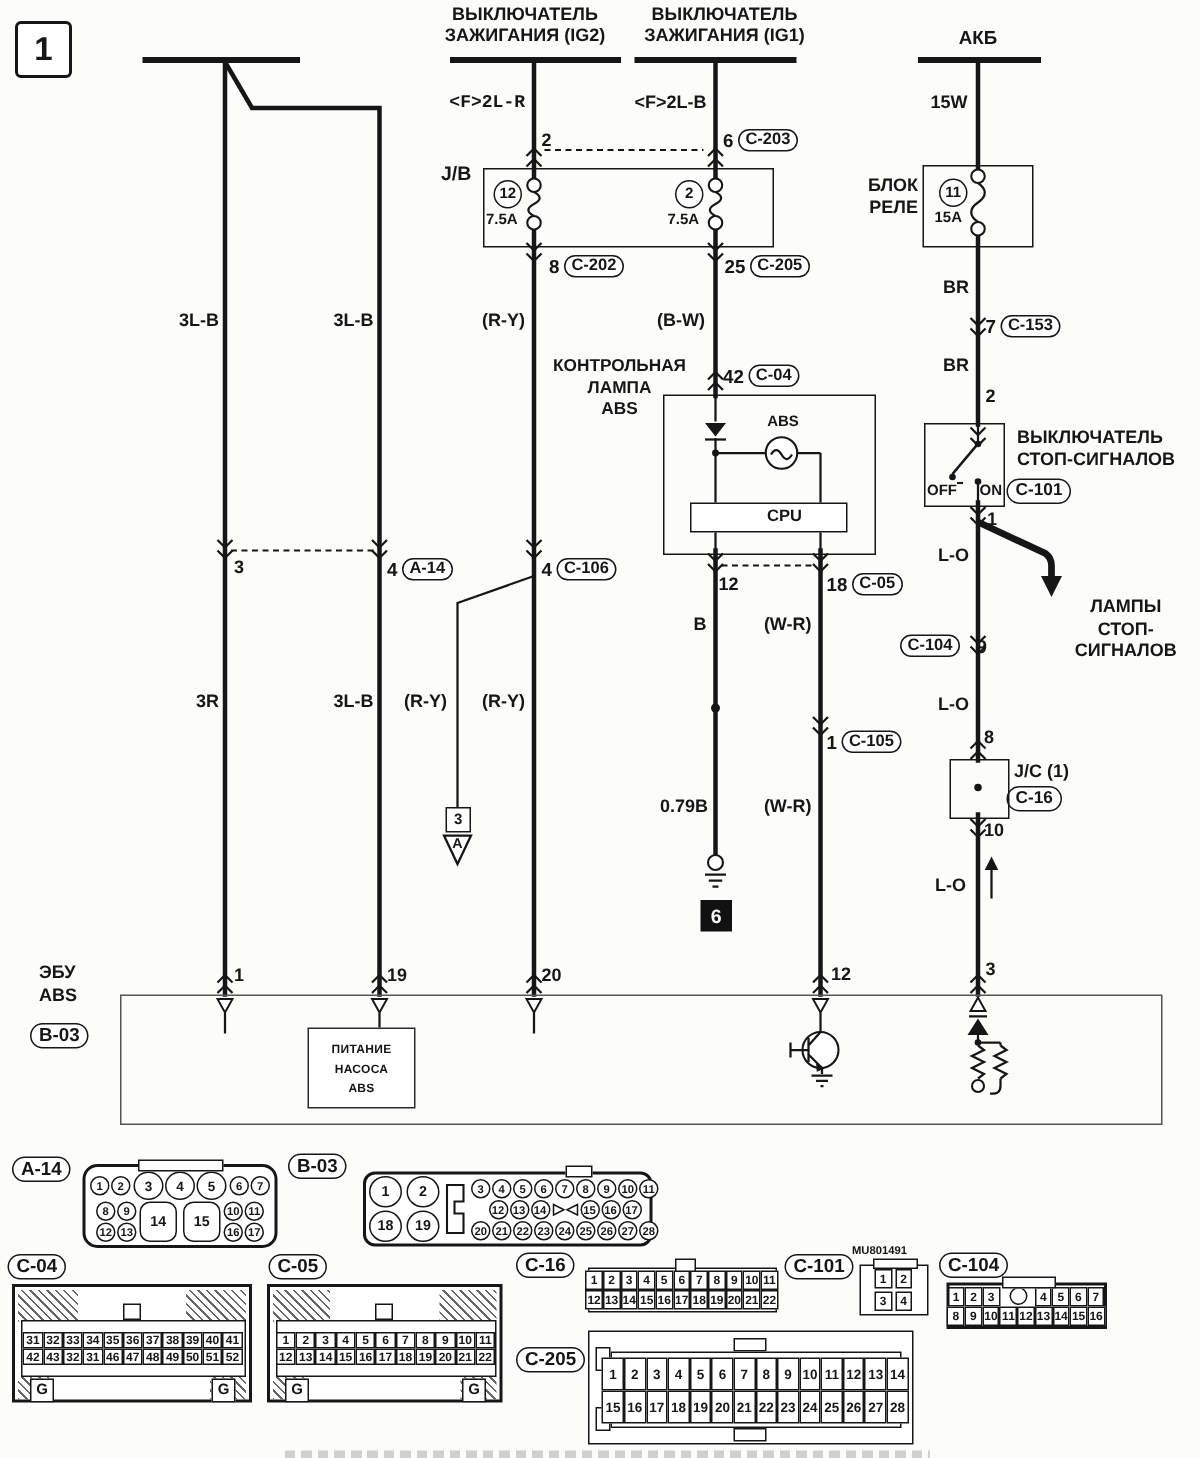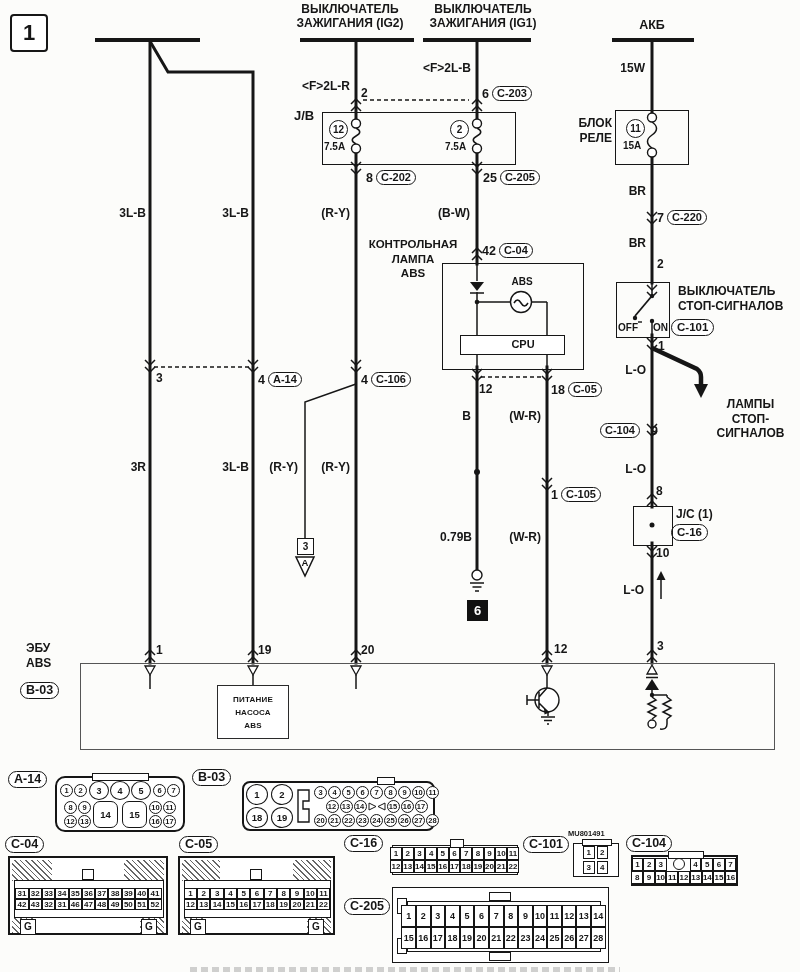--- a/index.html
+++ b/index.html
@@ -203,21 +203,21 @@
   </div>
   <div class="lbl ctr" style="left:413px;top:3px;width:140px;font-size:12px;">
     <span>ВЫКЛЮЧАТЕЛЬ</span><br><span>ЗАЖИГАНИЯ (IG1)</span>
   </div>
   <div class="lbl ctr" style="left:620px;top:18px;width:64px;font-size:12.5px;">АКБ</div>
   <div class="bar" style="left:95px;top:38px;width:105px;"></div>
   <div class="bar" style="left:300px;top:38px;width:114px;"></div>
   <div class="bar" style="left:423px;top:38px;width:108px;"></div>
   <div class="bar" style="left:612px;top:38px;width:82px;"></div>
 
-  <div class="lbl rt" style="left:290px;top:80px;width:60px;">&lt;F&gt;2L-R</div>
+  <div class="lbl rt" style="left:290px;top:62px;width:60px;font-family:Liberation Mono, monospace;">&lt;F&gt;2L-R</div>
   <div class="lbl rt" style="left:411px;top:62px;width:60px;">&lt;F&gt;2L-B</div>
   <div class="lbl rt" style="left:603px;top:62px;width:42px;">15W</div>
   <div class="lbl rt" style="left:104px;top:207px;width:42px;">3L-B</div>
   <div class="lbl rt" style="left:207px;top:207px;width:42px;">3L-B</div>
   <div class="lbl rt" style="left:306px;top:207px;width:44px;">(R-Y)</div>
   <div class="lbl rt" style="left:424px;top:207px;width:46px;">(B-W)</div>
   <div class="lbl rt" style="left:612px;top:185px;width:34px;">BR</div>
   <div class="lbl rt" style="left:612px;top:237px;width:34px;">BR</div>
   <div class="lbl rt" style="left:110px;top:461px;width:36px;">3R</div>
   <div class="lbl rt" style="left:207px;top:461px;width:42px;">3L-B</div>
@@ -253,21 +253,21 @@
   <div class="callout" style="left:366px;top:170px;">
     <span class="pin">8</span>
       <span class="tag">C-202</span>
   </div>
   <div class="callout" style="left:483px;top:170px;">
     <span class="pin">25</span>
       <span class="tag">C-205</span>
   </div>
   <div class="callout" style="left:657px;top:210px;">
     <span class="pin">7</span>
-      <span class="tag">C-220</span>
+      <span class="tag">C-153</span>
   </div>
   <div class="lbl" style="left:657px;top:258px;">2</div>
   <div class="ctag" style="left:671px;top:319px;border-width:1.6px;font-size:11.5px;">C-101</div>
   <div class="lbl" style="left:658px;top:340px;">1</div>
   <div class="callout" style="left:482px;top:243px;">
     <span class="pin">42</span>
       <span class="tag">C-04</span>
   </div>
   <div class="lbl" style="left:479px;top:383px;">12</div>
   <div class="callout" style="left:551px;top:382px;">
@@ -324,21 +324,21 @@
   <div class="lbl" style="left:26px;top:641px;line-height:15px;">
     <span>ЭБУ</span><br><span>ABS</span>
   </div>
   <div class="ctag" style="left:20px;top:682px;">B-03</div>
   <div class="abs" style="left:80px;top:663px;width:693px;height:85px;border:1.3px solid #555;"></div>
   <div class="lbl" style="left:156px;top:644px;">1</div>
   <div class="lbl" style="left:258px;top:644px;">19</div>
   <div class="lbl" style="left:361px;top:644px;">20</div>
   <div class="lbl" style="left:554px;top:643px;">12</div>
   <div class="lbl" style="left:657px;top:640px;">3</div>
-  <div class="ecubox" style="left:217px;top:685px;width:70px;height:52px;">
+  <div class="ecubox" style="left:205px;top:685px;width:70px;height:52px;">
     <span>ПИТАНИЕ</span>
       <span>НАСОСА</span>
       <span>ABS</span>
   </div>
 
   <div class="ctag" style="left:8px;top:771px;">A-14</div>
   <div class="conn" style="left:55px;top:776px;width:130px;height:56px;border-radius:10px;">
     <div class="abs" style="left:35px;top:-5px;width:55px;height:6px;border:1.3px solid #161616;background:#fff;"></div>
     <div class="prow" style="margin-top:3px;gap:2px;">
       <span class="prow">

